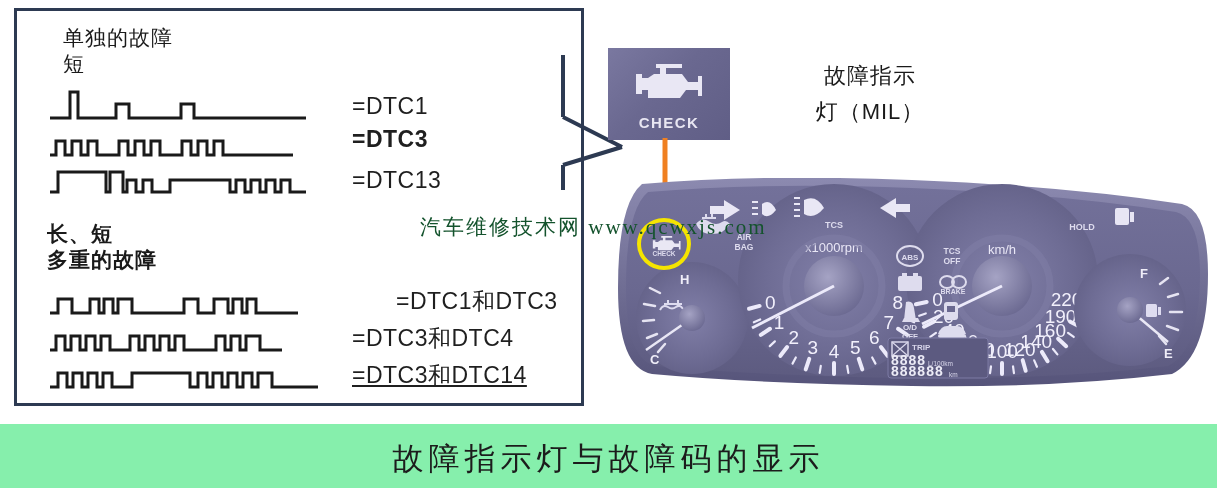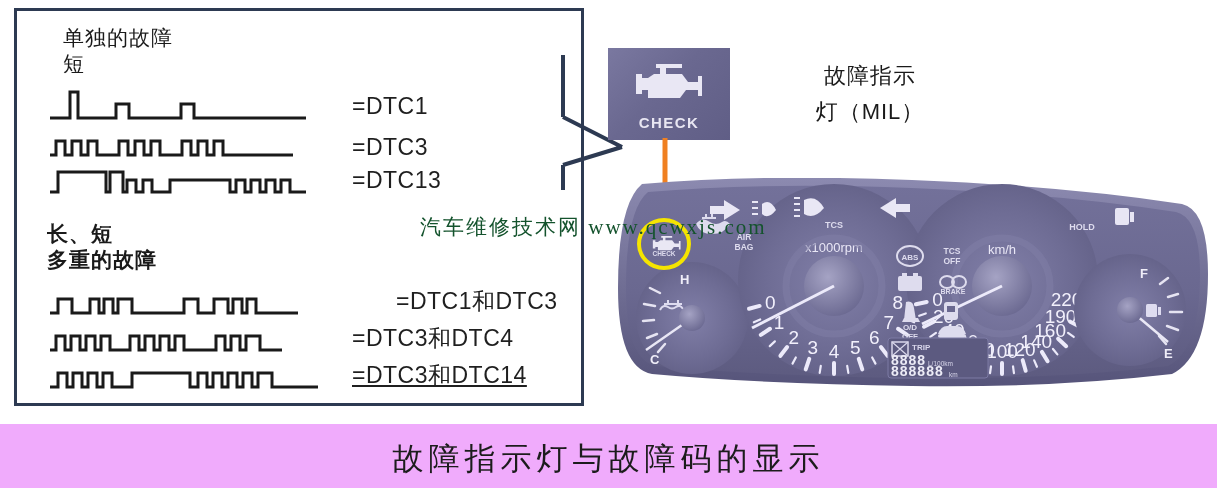--- a/index.html
+++ b/index.html
@@ -64,21 +64,21 @@
   .watermark{
     position:absolute;left:420px;top:213px;
     font-family:"Liberation Serif","DejaVu Serif",serif;
     font-size:21px;color:#14532d;letter-spacing:2px;white-space:nowrap;
     pointer-events:none;
   }
 
   
   .caption-bar{
     position:absolute;left:0;top:424px;width:1217px;height:64px;
-    background:#f0abfc;
+    background:#86efac;
   }
   .caption-text{
     position:absolute;left:0;right:0;top:14px;text-align:center;
     color:#1c1c1c;font-size:31px;letter-spacing:5px;font-weight:500;
   }
 </style>
 </head>
 <body>
 
 <div id="root">
@@ -95,21 +95,21 @@
         <svg width="260" height="34" viewBox="0 0 260 34">
           <path d="M0 30 L20 30 L20 4 L28 4 L28 30 L66 30 L66 16 L79 16 L79 30 L131 30 L131 16 L144 16 L144 30 L256 30" fill="none" stroke="#1a1a1a" stroke-width="3" stroke-linejoin="miter"></path>
         </svg>
       </div>
       <div class="dtc-label" style="left: 352px; top: 95px;">=DTC1</div>
       <div class="wave-row" style="top: 125px;">
         <svg width="247" height="34" viewBox="0 0 247 34">
           <path d="M0 30 L6 30 L6 16 L15 16 L15 30 L22 30 L22 16 L31 16 L31 30 L38 30 L38 16 L47 16 L47 30 L69 30 L69 16 L78 16 L78 30 L85 30 L85 16 L94 16 L94 30 L101 30 L101 16 L110 16 L110 30 L132 30 L132 16 L141 16 L141 30 L148 30 L148 16 L157 16 L157 30 L164 30 L164 16 L173 16 L173 30 L243 30" fill="none" stroke="#1a1a1a" stroke-width="3" stroke-linejoin="miter"></path>
         </svg>
       </div>
-      <div class="dtc-label" style="left: 352px; top: 136px;">=DTC3</div>
+      <div class="dtc-label" style="left: 352px; top: 128px; font-weight: bold;">=DTC3</div>
       <div class="wave-row" style="top: 162px;">
         <svg width="260" height="34" viewBox="0 0 260 34">
           <path d="M0 30 L8 30 L8 10 L56 10 L56 30 L60 30 L60 10 L73 10 L73 30 L77 30 L77 18 L86 18 L86 30 L93 30 L93 18 L102 18 L102 30 L120 30 L120 18 L180 18 L180 30 L186 30 L186 18 L195 18 L195 30 L201 30 L201 18 L210 18 L210 30 L216 30 L216 18 L225 18 L225 30 L231 30 L231 18 L240 18 L240 30 L256 30" fill="none" stroke="#1a1a1a" stroke-width="3" stroke-linejoin="miter"></path>
         </svg>
       </div>
       <div class="dtc-label" style="left: 352px; top: 169px;">=DTC13</div>
       <div class="wave-row" style="top: 283px;">
         <svg width="252" height="34" viewBox="0 0 252 34">
           <path d="M0 30 L8 30 L8 16 L22 16 L22 30 L40 30 L40 16 L49 16 L49 30 L54 30 L54 16 L63 16 L63 30 L68 30 L68 16 L82 16 L82 30 L134 30 L134 16 L148 16 L148 30 L164 30 L164 16 L178 16 L178 30 L183 30 L183 16 L192 16 L192 30 L197 30 L197 16 L206 16 L206 30 L248 30" fill="none" stroke="#1a1a1a" stroke-width="3" stroke-linejoin="miter"></path>
         </svg>

